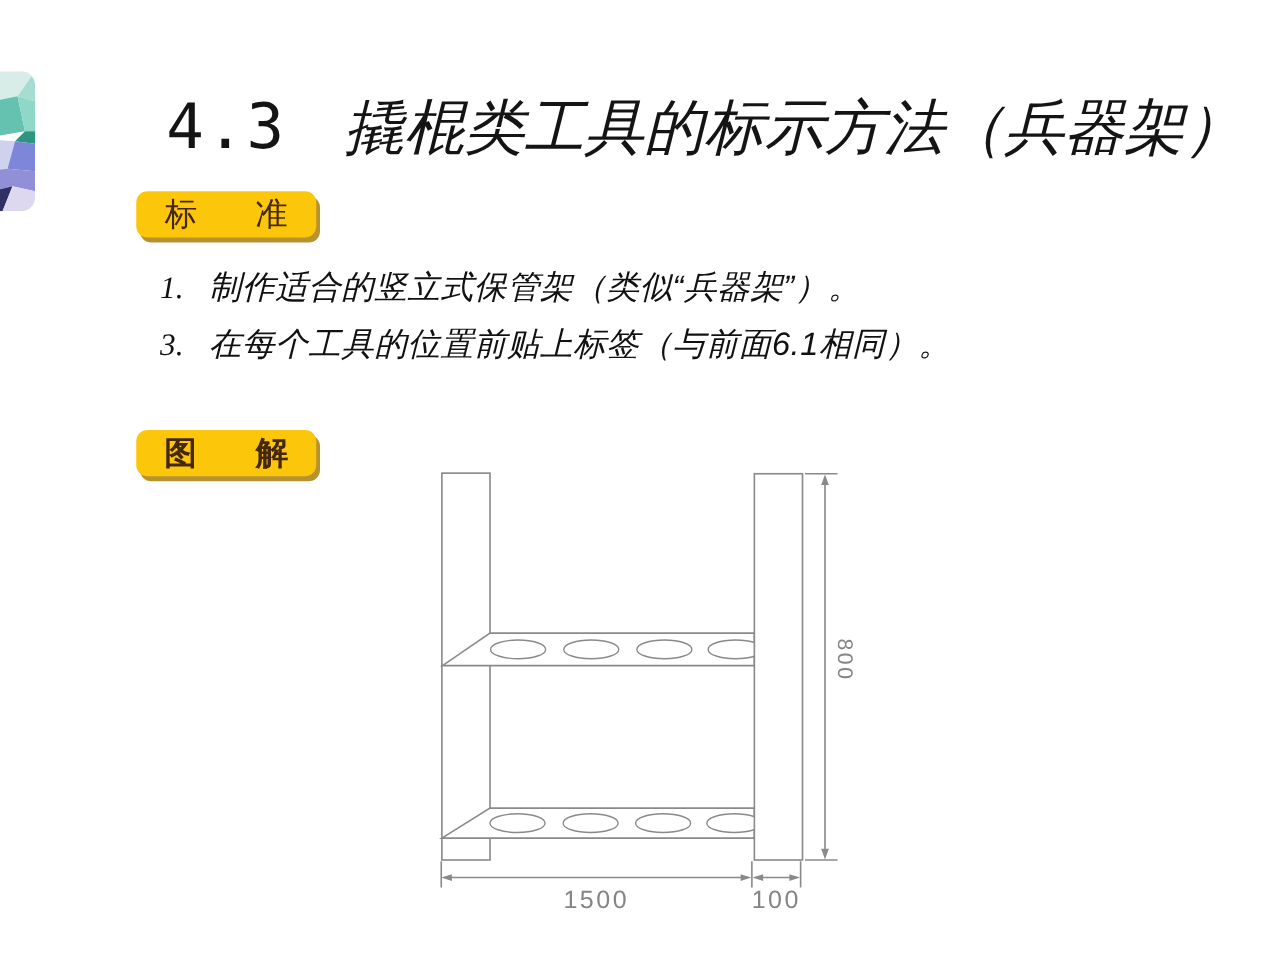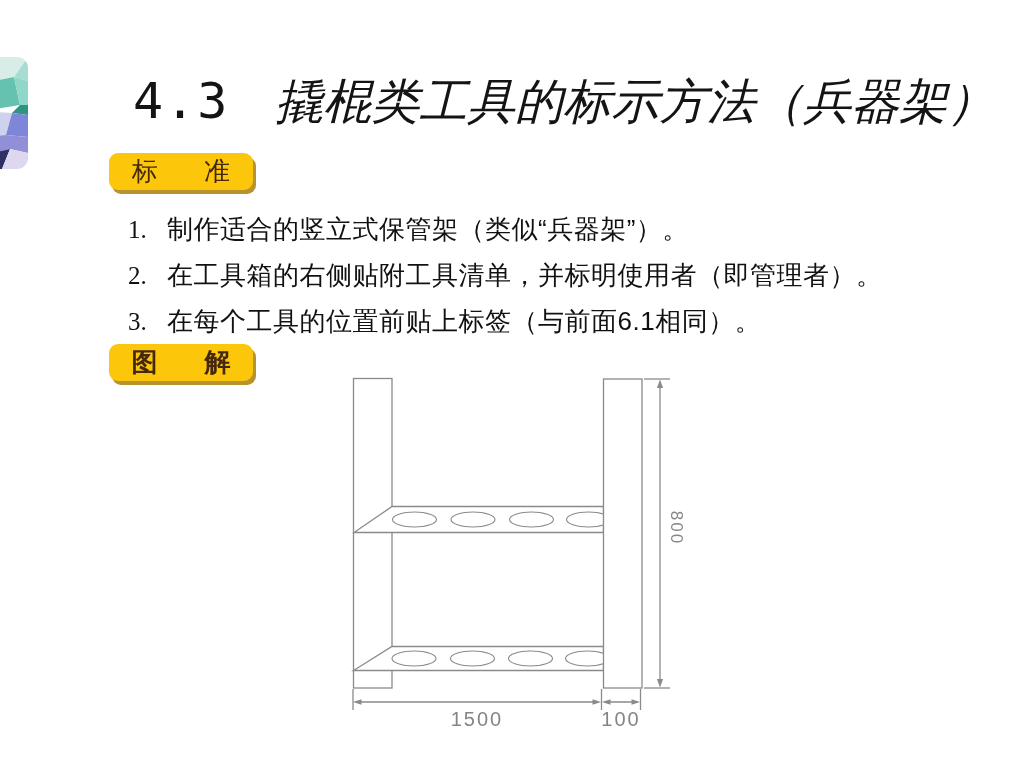--- a/index.html
+++ b/index.html
@@ -63,20 +63,21 @@
     position: absolute;
     left: 128px; top: 206px;
     margin: 0; padding: 0;
     list-style: none;
   }
   .list li {
     height: 46px;
     line-height: 46px;
     white-space: nowrap;
     color: #111111;
+    font-style: italic;
   }
   .li-num {
     display: inline-block;
     width: 25px;
     font-family: "Liberation Serif", serif;
     font-size: 25px;
     color: #111111;
   }
   .li-text {
     font-family: "Liberation Sans", sans-serif;
@@ -132,23 +133,20 @@
 
 <div class="badge badge-standard">
   <span>标 准</span>
 </div>
 
 <ol class="list">
   <li>
     <span class="li-num">1.</span><span class="li-text">制作适合的竖立式保管架（类似“兵器架”）。</span>
   </li>
   <li>
-    <span class="li-num">2.</span><span class="li-text">在工具箱的右侧贴附工具清单，并标明使用者（即管理者）。</span>
-  </li>
-  <li>
     <span class="li-num">3.</span><span class="li-text">在每个工具的位置前贴上标签（与前面6.1相同）。</span>
   </li>
 </ol>
 
 <div class="badge badge-diagram">
   <span>图 解</span>
 </div>
 
 <svg class="drawing" viewBox="340 365 360 372">
 

